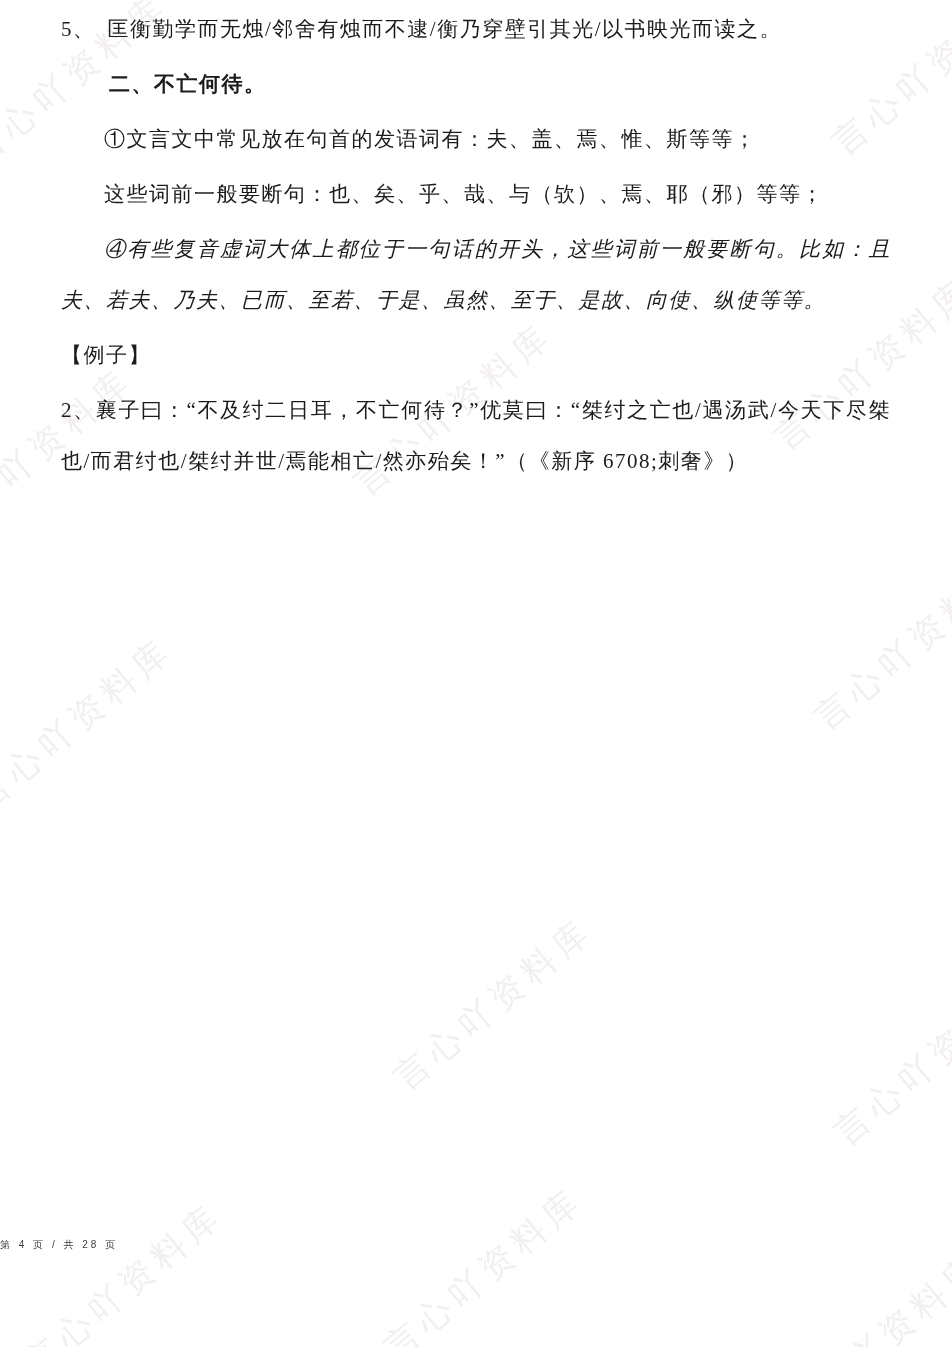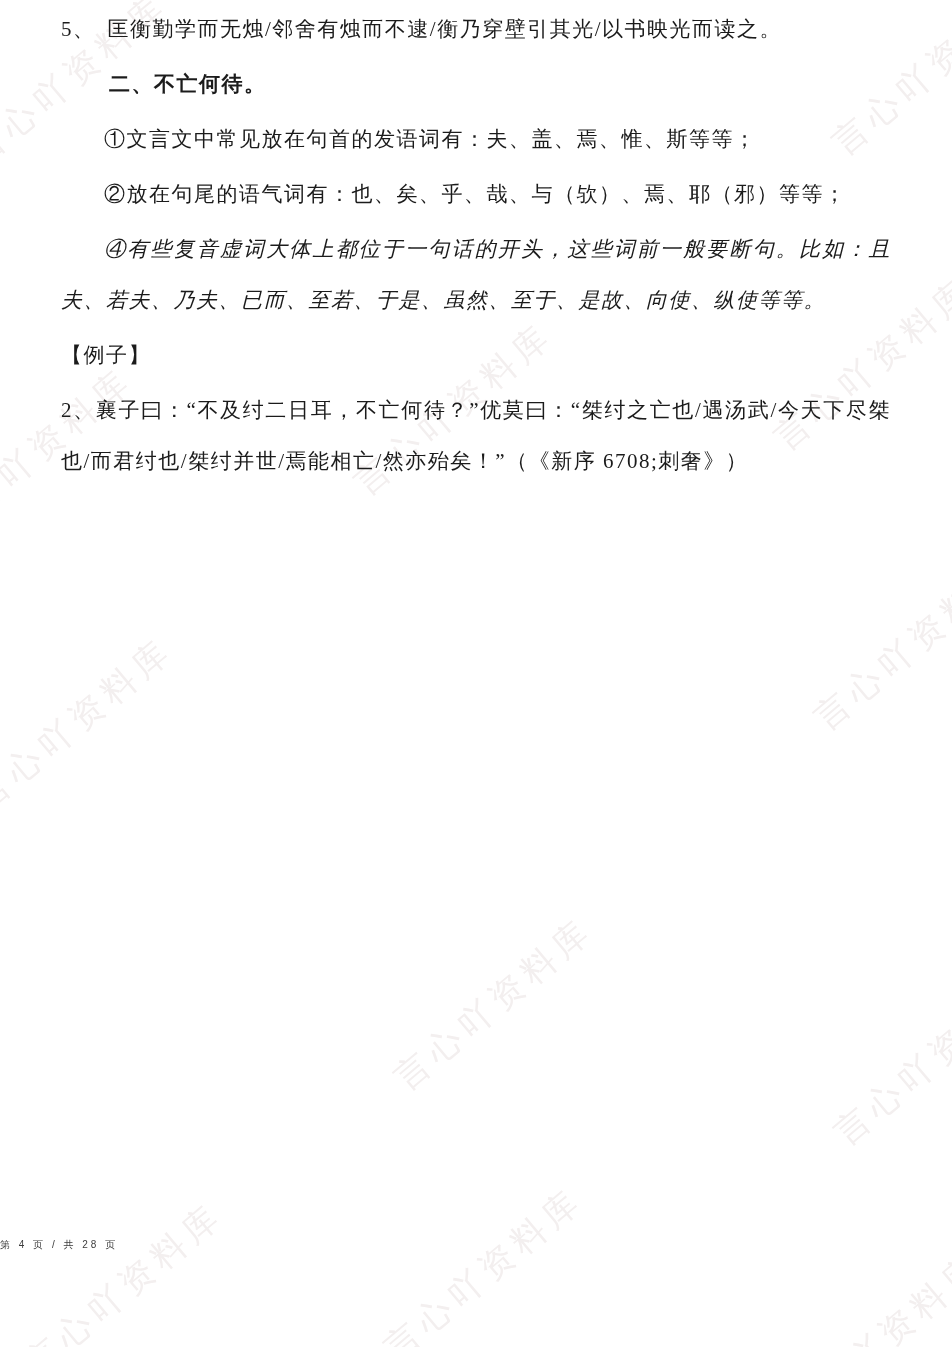--- a/index.html
+++ b/index.html
@@ -87,21 +87,21 @@
   <div class="wm" style="left:790px;  top:1395px;">言心吖资料库</div>
 
   <div class="content">
 
     <p class="p-item5"><span class="num-gap">5、</span><span>匡衡勤学而无烛/邻舍有烛而不逮/衡乃穿壁引其光/以书映光而读之。</span></p>
 
     <p class="p-heading heading">二、不亡何待。</p>
 
     <p class="p-1">①文言文中常见放在句首的发语词有：夫、盖、焉、惟、斯等等；</p>
 
-    <p class="p-2">②放在句尾的语气词有：也、矣、乎、哉、与（欤）、焉、耶（邪）等等；</p>
+    <p class="p-2">这些词前一般要断句：也、矣、乎、哉、与（欤）、焉、耶（邪）等等；</p>
 
 
     <p class="p-4">④有些复音虚词大体上都位于一句话的开头，这些词前一般要断句。比如：且夫、若夫、乃夫、已而、至若、于是、虽然、至于、是故、向使、纵使等等。</p>
 
 
 
     <p class="p-ex">【例子】</p>
 
 
     <p class="p-ex2"><span>2、</span><span>襄子曰：“不及纣二日耳，不亡何待？”优莫曰：“桀纣之亡也/遇汤武/今天下尽桀也/而君纣也/桀纣并世/焉能相亡/然亦殆矣！”（《新序 6708;刺奢》）</span></p>

